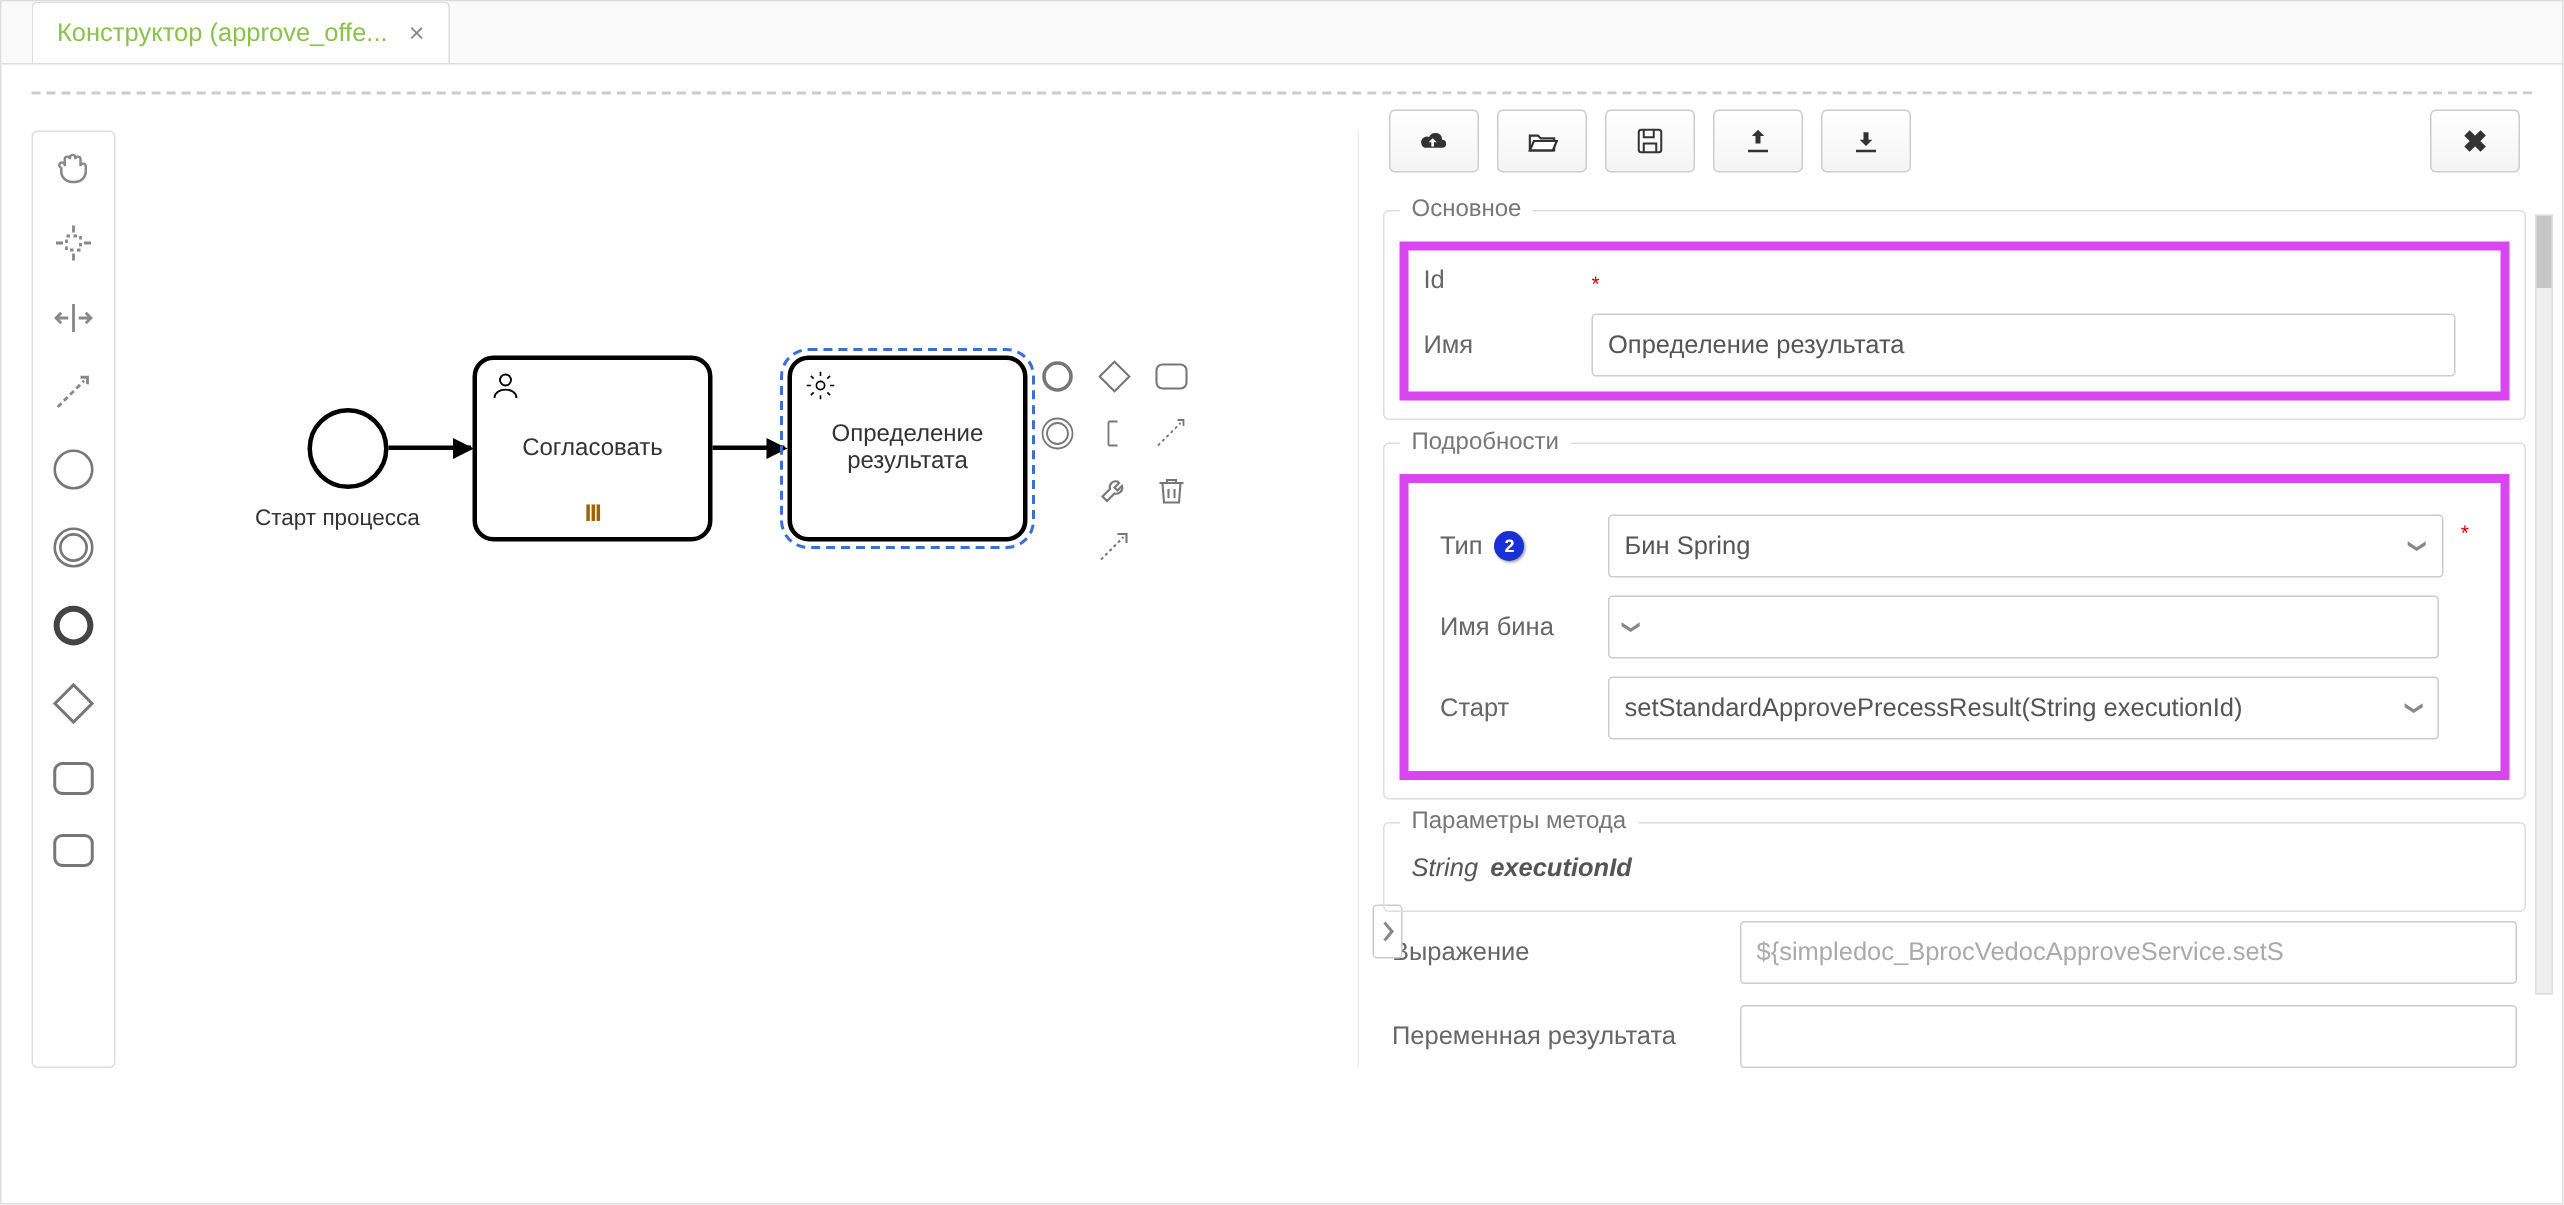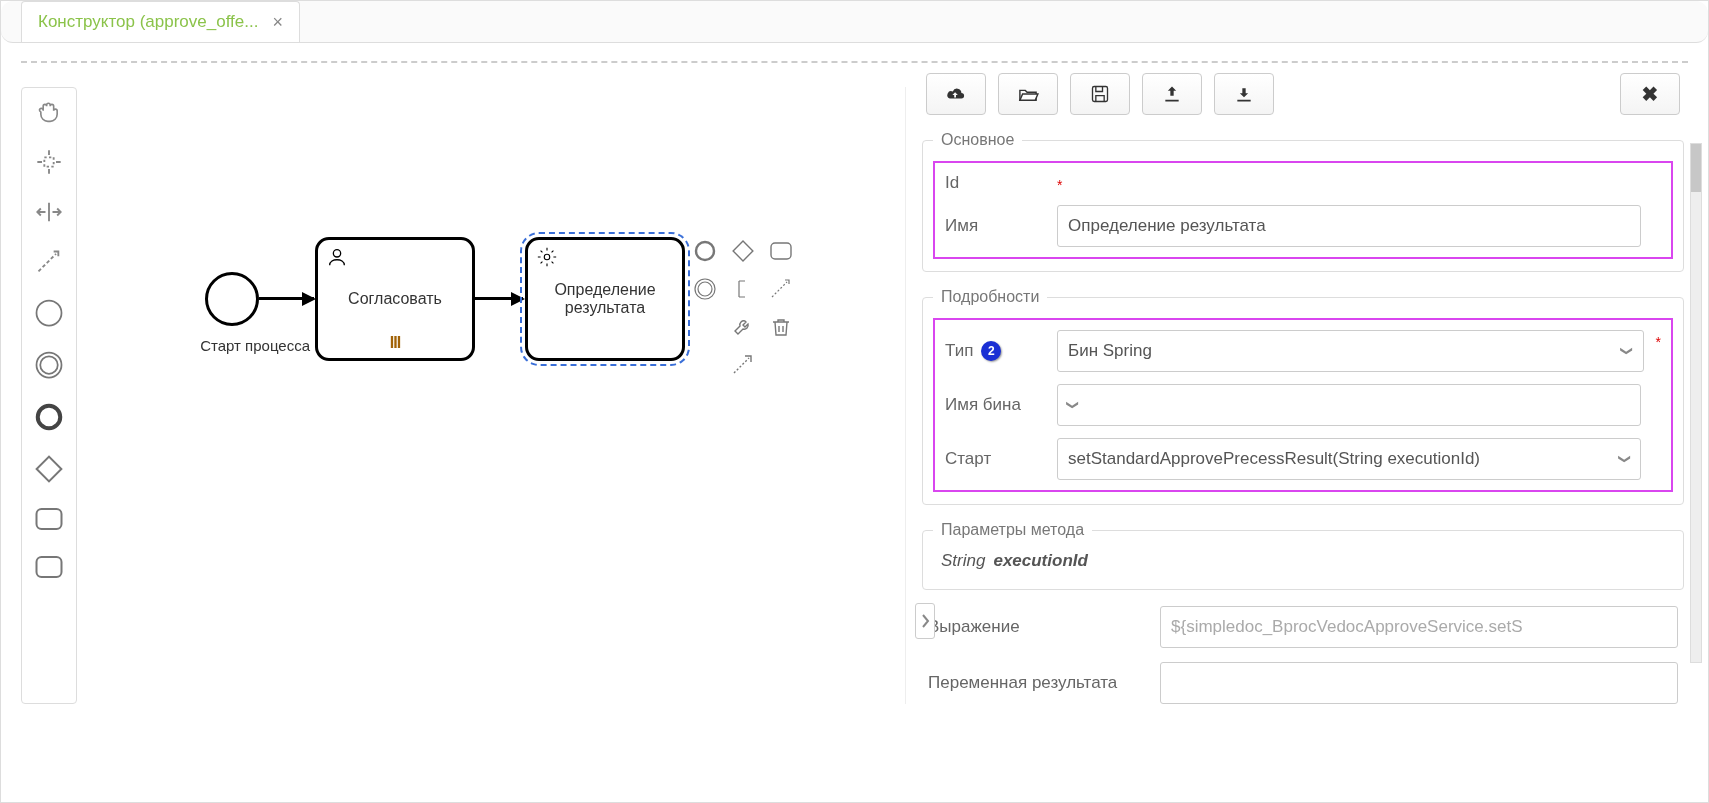--- a/index.html
+++ b/index.html
@@ -13,21 +13,20 @@
     overflow: hidden;
     border: 1px solid #ddd;
   }
   .tabbar {
     display: flex;
     align-items: center;
     height: 42px;
     border-bottom: 1px solid #ddd;
     background: #fafafa;
     padding-left: 20px;
-    border-radius: 12px;
   }
   .tab {
     display: flex;
     align-items: center;
     gap: 14px;
     padding: 0 16px;
     height: 100%;
     background: #fff;
     border: 1px solid #ddd;
     border-bottom: none;
@@ -78,21 +77,21 @@
     height: 54px;
     border: 3px solid #000;
     border-radius: 50%;
     background: #fff;
   }
   .bpmn-start-label {
     position: absolute;
     left: 75px;
     top: 250px;
     width: 140px;
-    text-align: right;
+    text-align: left;
     font-size: 15px;
     color: #333;
   }
   .bpmn-task {
     position: absolute;
     border: 3px solid #000;
     border-radius: 14px;
     background: #fff;
     display: flex;
     flex-direction: column;
@@ -204,31 +203,31 @@
     align-items: center;
     justify-content: center;
     cursor: pointer;
     color: #333;
   }
   .tb-btn.close-btn { width: 56px; font-size: 20px; font-weight: bold; }
 
   fieldset {
     border: 1px solid #ddd;
     border-radius: 4px;
-    margin: 0 4px 16px 4px;
+    margin: 0 4px 6px 4px;
     padding: 12px 10px;
     position: relative;
   }
   legend {
     padding: 0 8px;
     color: #777;
     font-size: 16px;
   }
   .hilite-red {
-    border: 2px solid #d946ef;
+    border: 6px solid #d946ef;
   }
   .hilite-red-small {
     border: 2px solid #d11;
     padding: 2px;
   }
   .row {
     display: flex;
     align-items: center;
     gap: 12px;
     margin-bottom: 12px;
@@ -537,21 +536,21 @@
         <div class="row">
           <div class="lbl">Имя</div>
           <input class="inp" value="Определение результата" style="">
           <span style="width:8px;"></span>
         </div>
       </div>
     </fieldset>
 
     <fieldset>
       <legend>Подробности</legend>
-      <div class="hilite-red" style="padding:10px;text-align:right;">
+      <div class="hilite-red" style="padding:21px;text-align:right;">
         <div class="row">
           <div class="lbl">
             <span>Тип</span>
             <span class="circled-num">2</span>
           </div>
           <div class="sel">
             <span>Бин Spring</span>
             <span class="chev" style="transform: rotate(90deg); font-size: 12px;">❯</span>
           </div>
           <span class="req">*</span>

